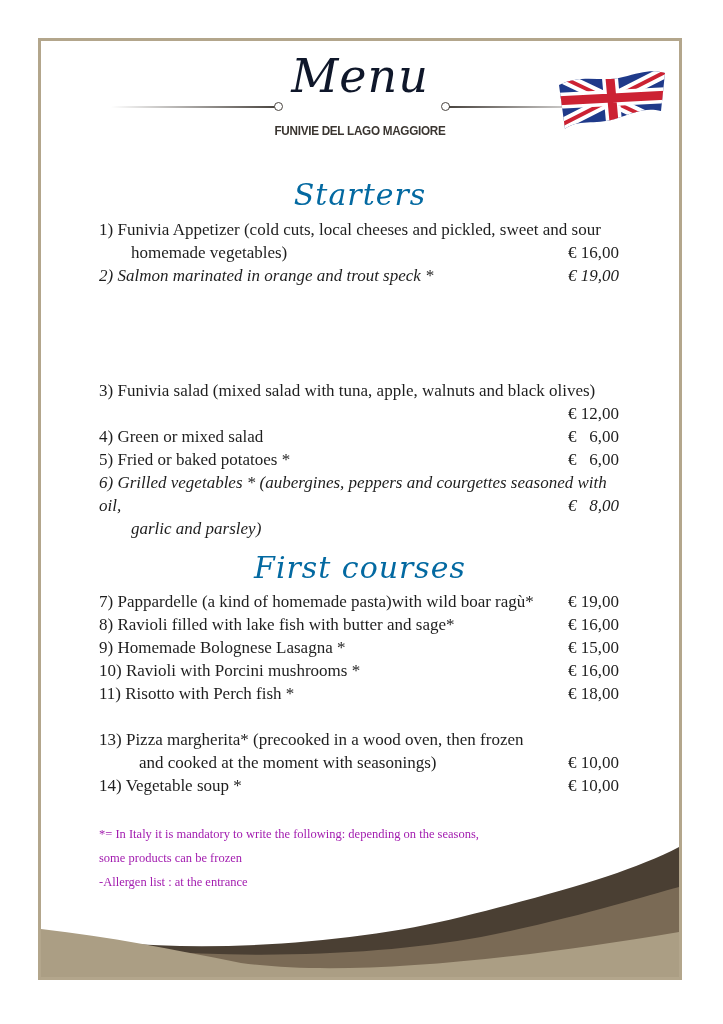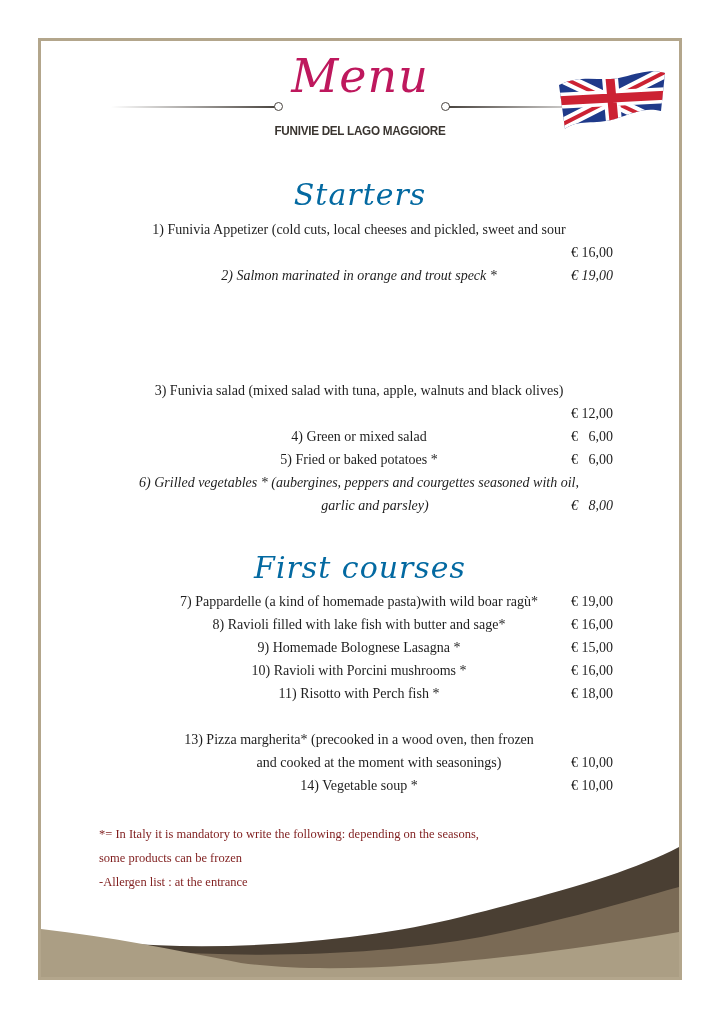--- a/index.html
+++ b/index.html
@@ -8,51 +8,51 @@
     font-family:"Liberation Serif", serif; color:#1e1e1e;
   }
   .frame {
     position:absolute; left:38px; top:38px; width:638px; height:936px;
     border:3px solid #b3a68c; background:#fff; overflow:hidden;
   }
   .header { position:absolute; left:0; top:0; width:100%; height:120px; }
   .menu-title {
     position:absolute; left:0; width:100%; top:8px; text-align:center;
     font-family:"DejaVu Serif", serif; font-style:italic; font-size:46px;
-    color:#be185d; letter-spacing:1px; font-weight:normal;
+    color:#0f172a; letter-spacing:1px; font-weight:normal;
   }
   .hline { position:absolute; top:65px; height:2px; }
   .hline.left { left:70px; width:165px; background:linear-gradient(to right, rgba(80,75,70,0), #4a4540); }
   .hline.right { left:408px; width:115px; background:linear-gradient(to right, #4a4540, rgba(80,75,70,0.3)); }
   .node { position:absolute; top:61px; width:7px; height:7px; border:1.5px solid #4a4540; border-radius:50%; background:#fff; }
   .node.left { left:233px; }
   .node.right { left:400px; }
   .subtitle {
     position:absolute; left:0; width:100%; top:82px; text-align:center;
     font-family:"Liberation Sans", sans-serif; font-weight:bold; font-size:13px;
     color:#3a3530; letter-spacing:-0.3px; transform:scaleX(0.9);
   }
   .flag { position:absolute; left:512px; top:26px; width:118px; height:66px; }
 
   .section-title {
     position:absolute; left:0; width:100%; text-align:center;
     font-family:"DejaVu Serif", serif; font-style:italic; font-size:30px;
     color:#0369a1; letter-spacing:1px;
   }
   .item {
-    position:absolute; left:58px; width:520px; font-size:14px; line-height:23px;text-align:center;
+    position:absolute; left:58px; width:520px; font-size:17px; line-height:23px;
   }
   .item .num { display:inline-block; }
   .item .txt { }
-  .item .price { position:absolute; right:6px; top:0; white-space:pre; }
+  .item .price { position:absolute; right:0; top:0; white-space:pre; }
   .item .cont { display:block; padding-left:32px; }
   .item.wide .cont { padding-left:40px; }
 
   .footnote {
-    position:absolute; left:58px; font-size:12.5px; line-height:24px; color:#7f1d1d;
+    position:absolute; left:58px; font-size:12.5px; line-height:24px; color:#a21caf;
   }
   .swoosh { position:absolute; left:0; bottom:0; width:638px; height:140px; }
 </style>
 </head>
 <body>
 
 <div class="frame">
 
   <div class="header">
     <div class="menu-title">Menu</div>
@@ -74,20 +74,21 @@
         <path d="M56,0 L62,66 M0,34 L118,28" stroke="#fff" stroke-width="16"></path>
         <path d="M56,0 L62,66 M0,34 L118,28" stroke="#cc2233" stroke-width="9"></path>
       </g>
     </svg>
   </div>
 
   <div class="section-title" style="top:136px;">Starters</div>
   <div class="item" style="top:177px;">
     <span class="num">1)</span>
     <span class="txt">Funivia Appetizer (cold cuts, local cheeses and pickled, sweet and sour</span>
+    <span class="cont">homemade vegetables)</span>
     <span class="price" style="top:23px;">€ 16,00</span>
   </div>
   <div class="item" style="top:223px;font-style:italic;">
     <span class="num">2)</span>
     <span class="txt">Salmon marinated in orange and trout speck *</span>
     <span class="price">€ 19,00</span>
   </div>
 
   <div class="item" style="top:338px;">
     <span class="num">3)</span>

